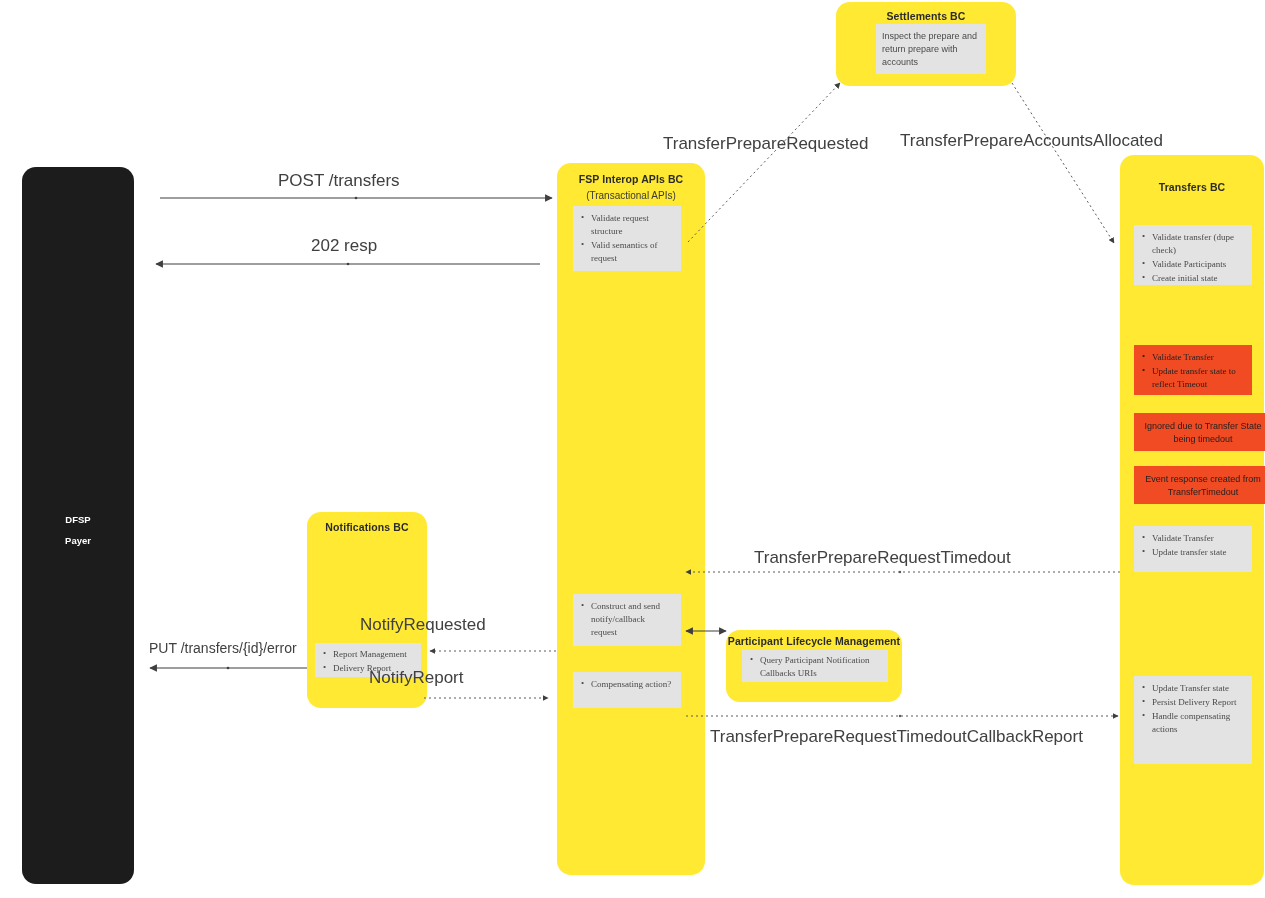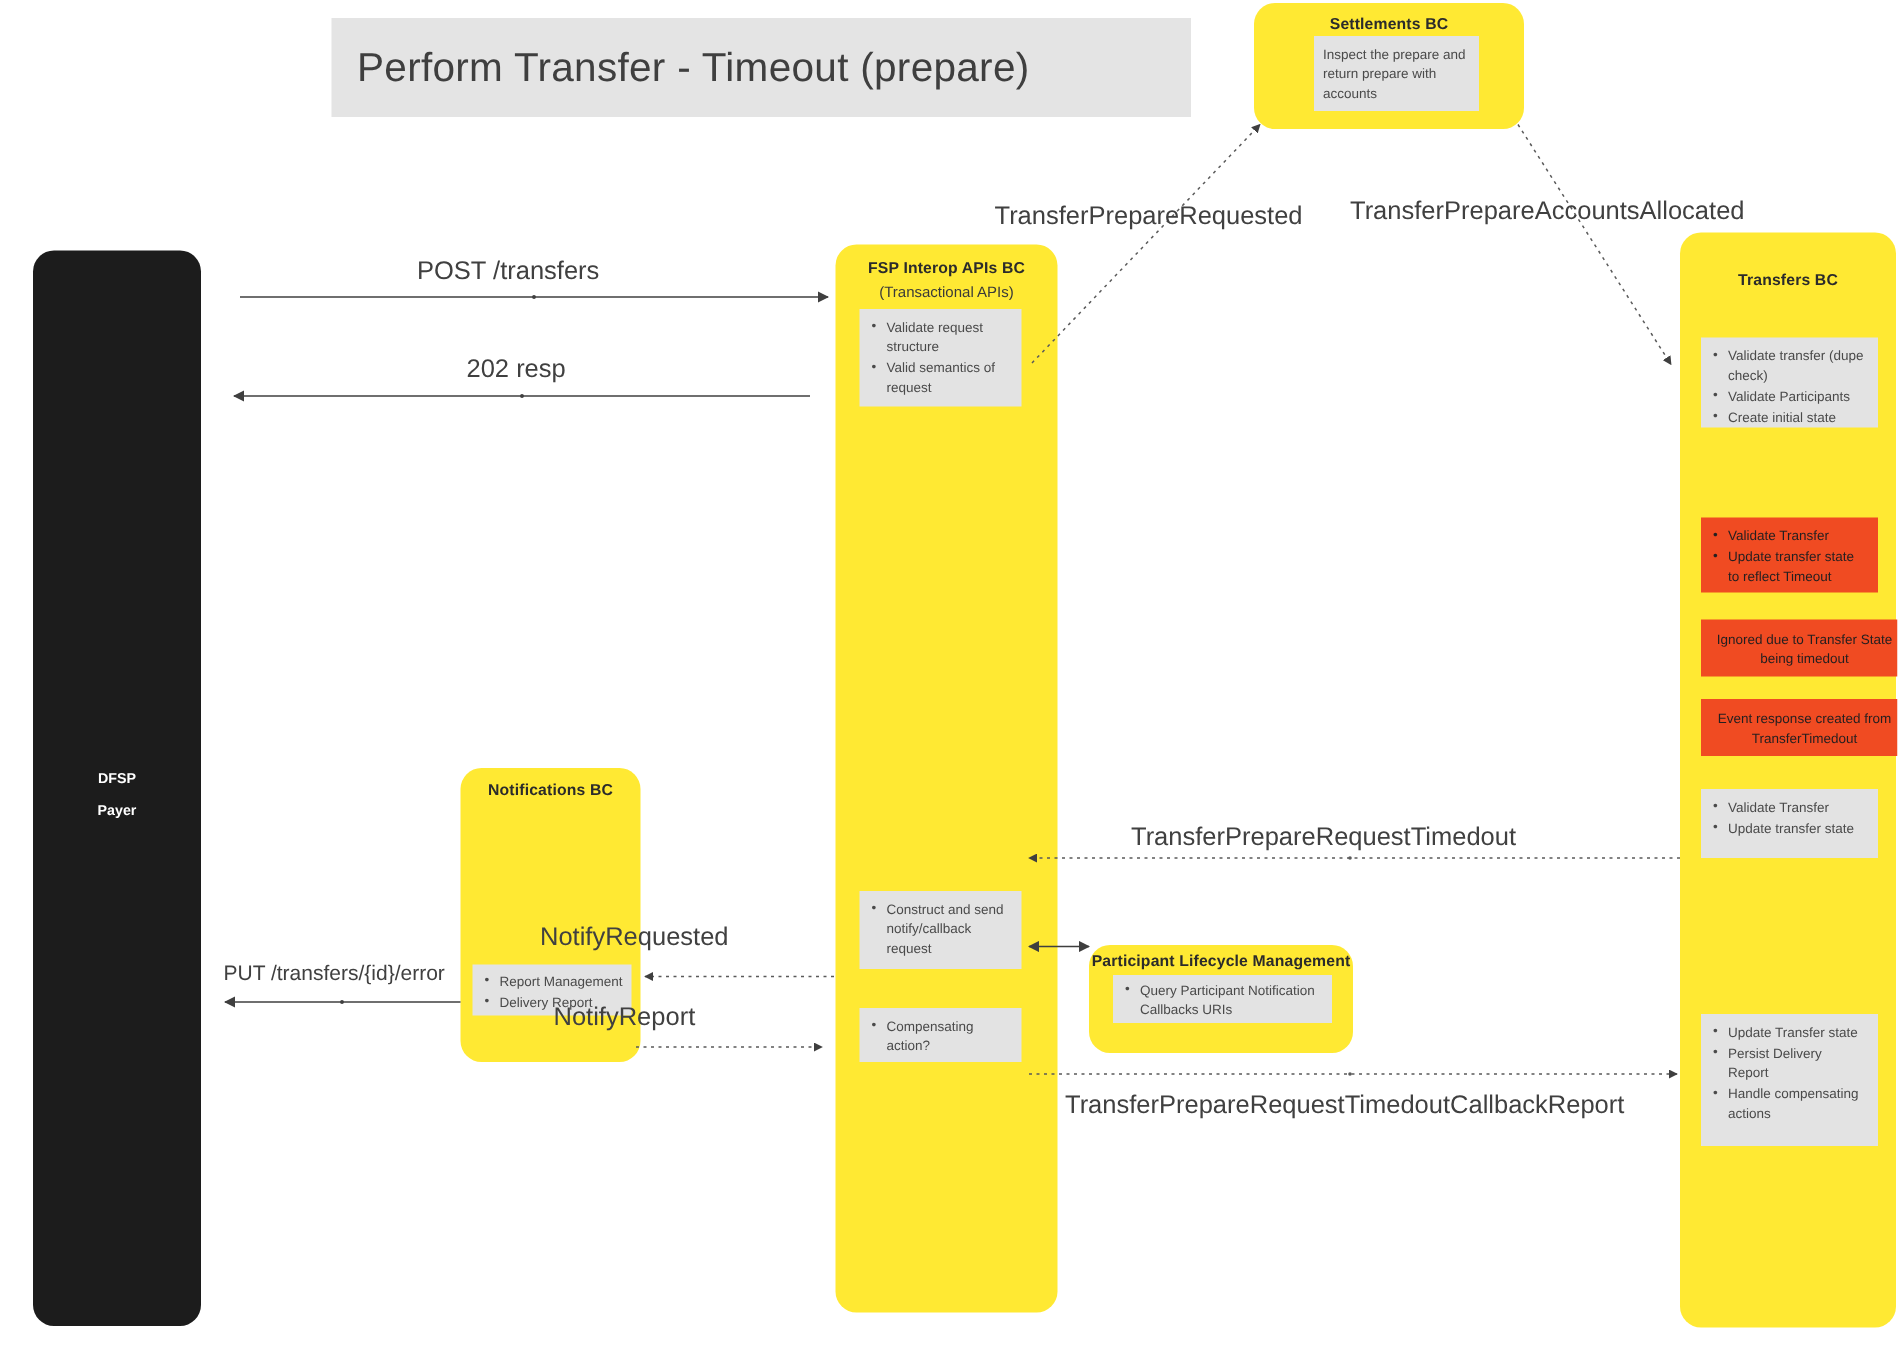--- a/index.html
+++ b/index.html
@@ -88,20 +88,21 @@
   .box.red{
     background:#f04b22;
     color:#231f20;
   }
   .box ul{
     margin:0; padding:0 0 0 12px; list-style:none;
   }
   .box ul li{
     position:relative;
     margin:0 0 1px 0;
+    font-family:Liberation Serif, serif;
   }
   .box ul li:before{
     content:"•";
     position:absolute;
     left:-10px; top:-1px;
     font-size:9px;
   }
   .box p{ margin:0; }
   .box.center{ text-align:center; }
 
@@ -118,23 +119,20 @@
     position:absolute; left:0; top:0;
     width:1265px; height:898px;
     pointer-events:none;
   }
 </style>
 </head>
 <body>
 
 <div id="canvas">
 
-  <div class="abs" id="title-banner">
-    <span class="title-text">Perform Transfer - Timeout (prepare)</span>
-  </div>
 
   <div class="abs lane lane-dark" id="lane-dfsp">
     <div class="dfsp-label">
       <div>DFSP</div>
       <div>Payer</div>
     </div>
   </div>
 
   <div class="abs lane lane-yellow" id="lane-settlements">
     <div class="lane-title" style="top:8px;">Settlements BC</div>

